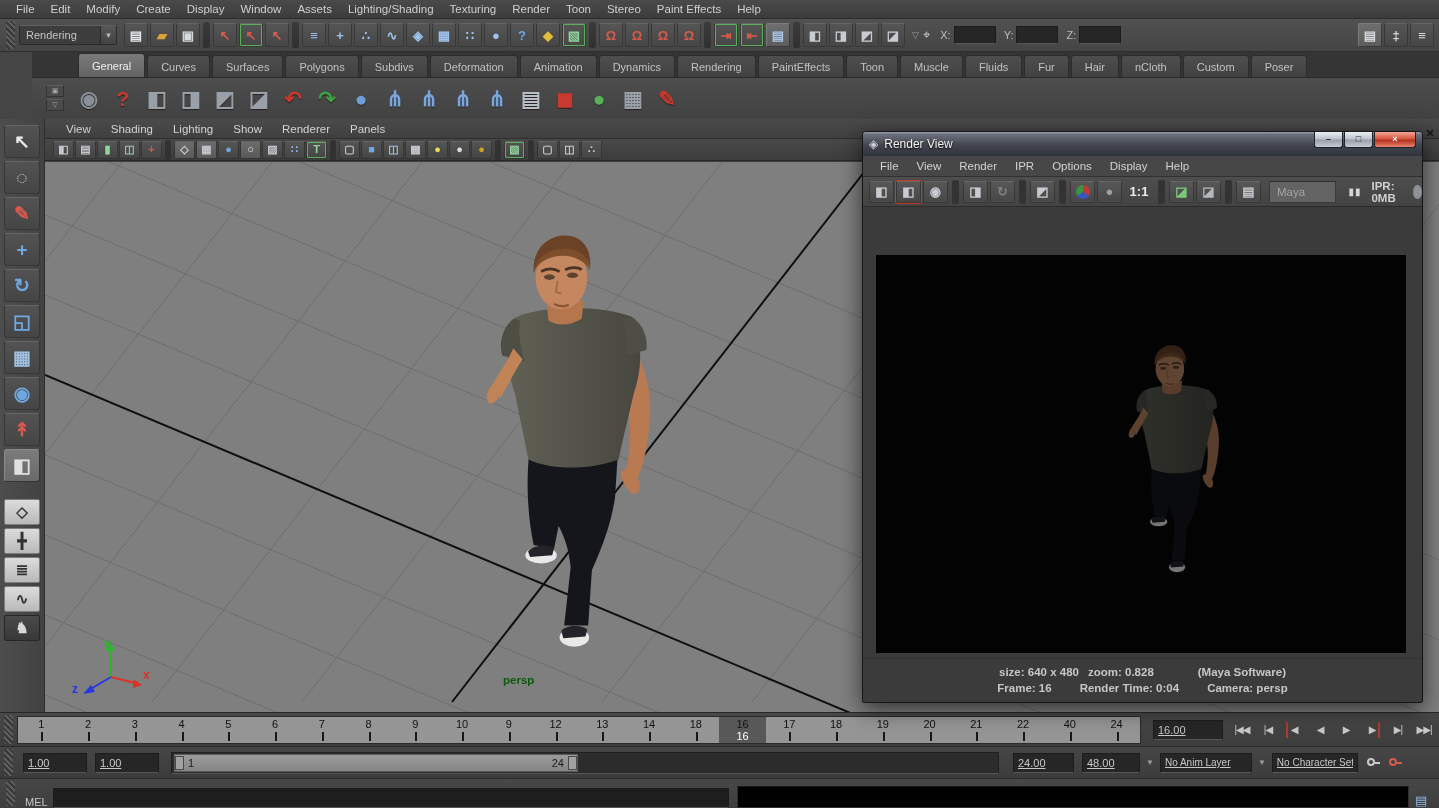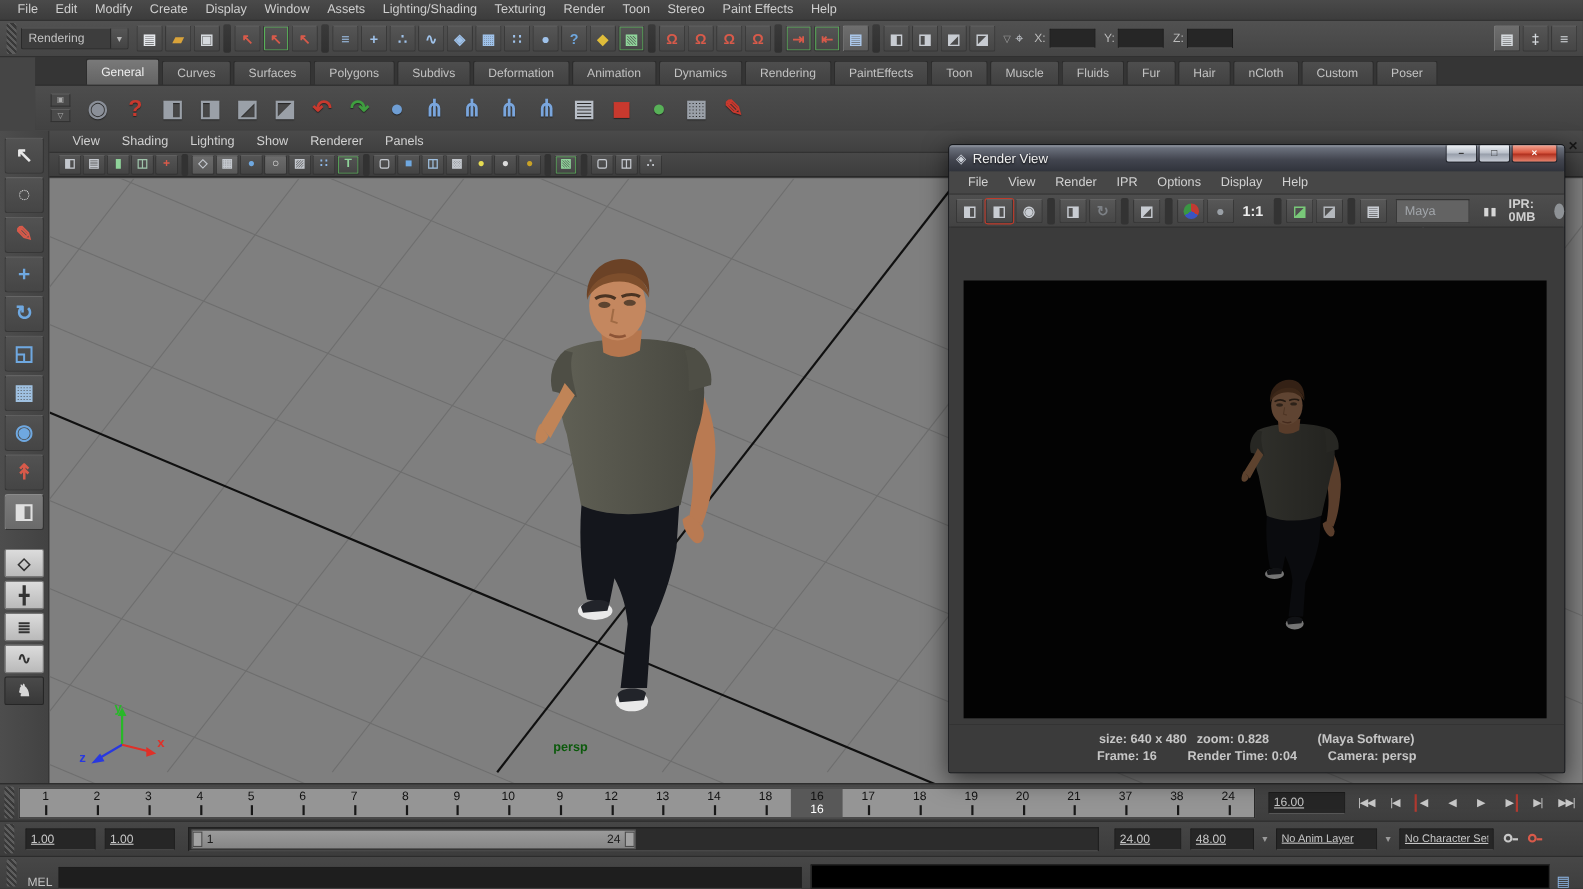--- a/index.html
+++ b/index.html
@@ -1018,26 +1018,26 @@
           <span class="num">20</span>
           <span class="sub"></span>
         </div>
 
         <div class="frame">
           <span class="num">21</span>
           <span class="sub"></span>
         </div>
 
         <div class="frame">
-          <span class="num">37</span>
-          <span class="sub"></span>
-        </div>
-
-        <div class="frame">
-          <span class="num">38</span>
+          <span class="num">22</span>
+          <span class="sub"></span>
+        </div>
+
+        <div class="frame">
+          <span class="num">40</span>
           <span class="sub"></span>
         </div>
 
         <div class="frame">
           <span class="num">24</span>
           <span class="sub"></span>
         </div>
       </div>
     <input id="current-time" class="dfield" value="16.00" style="">
     <div id="playback">

